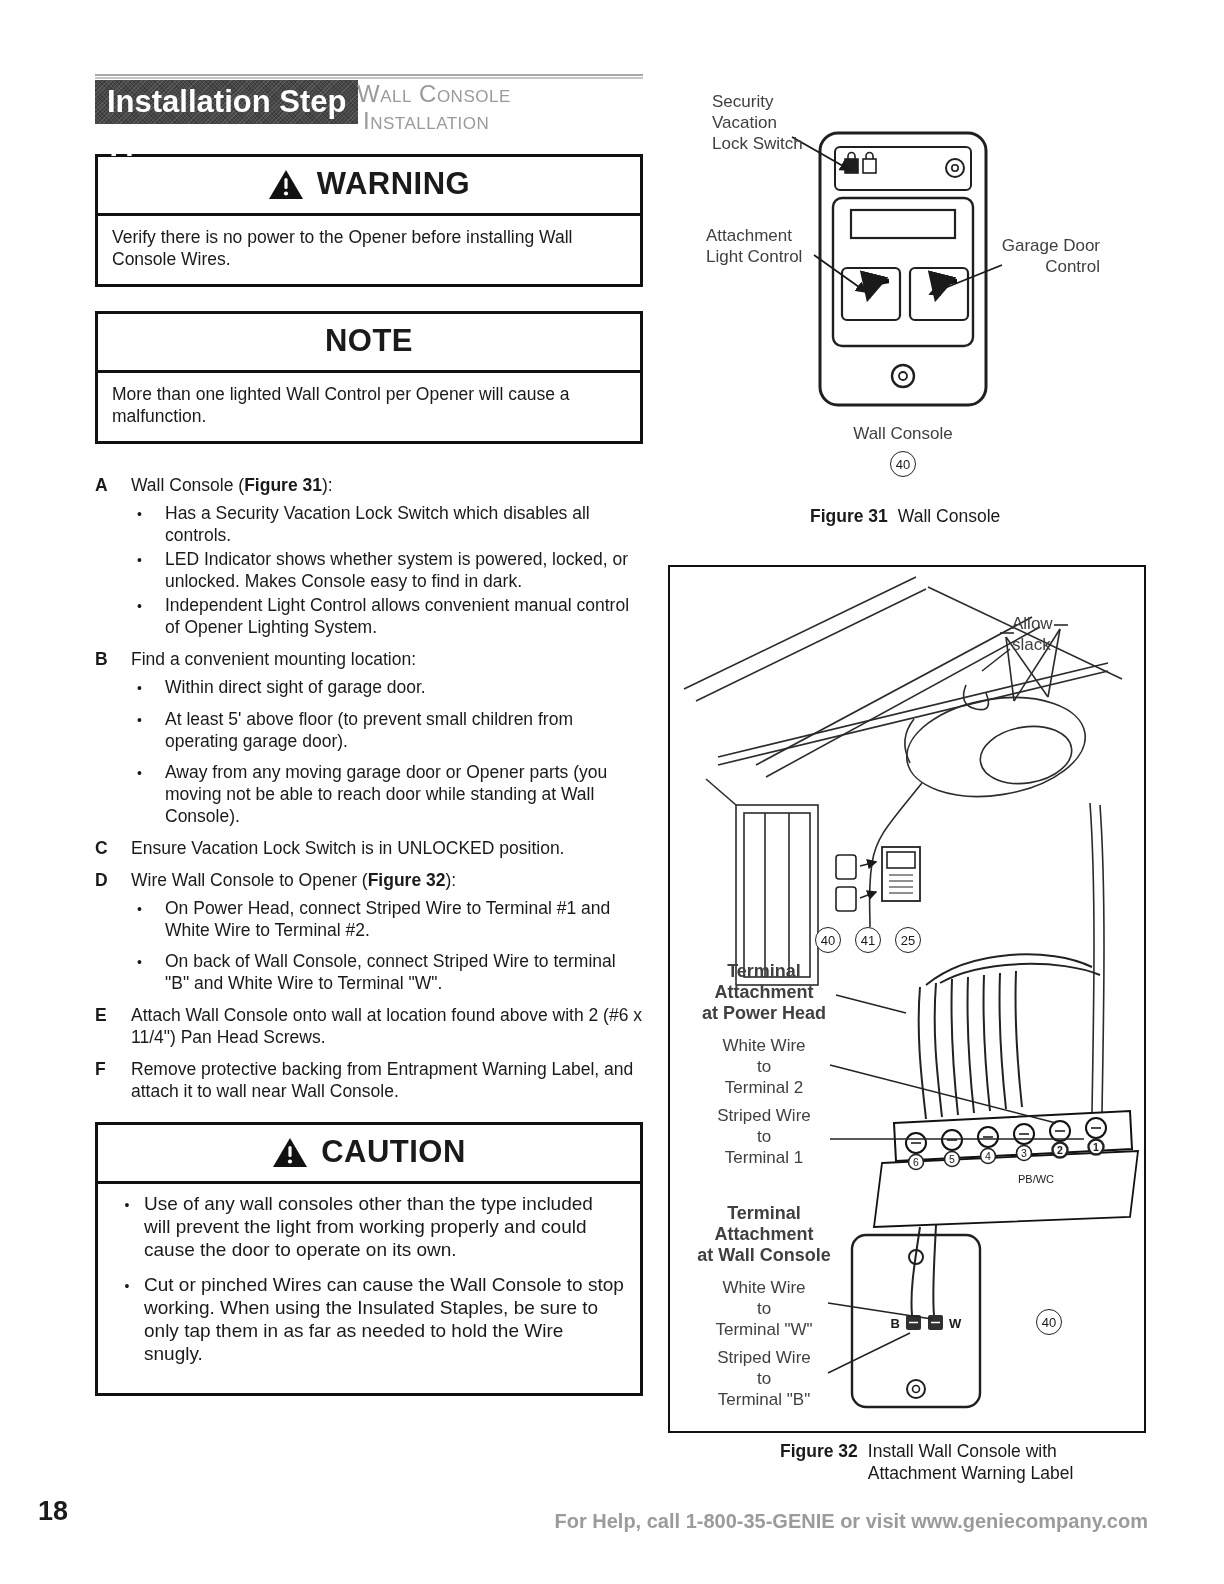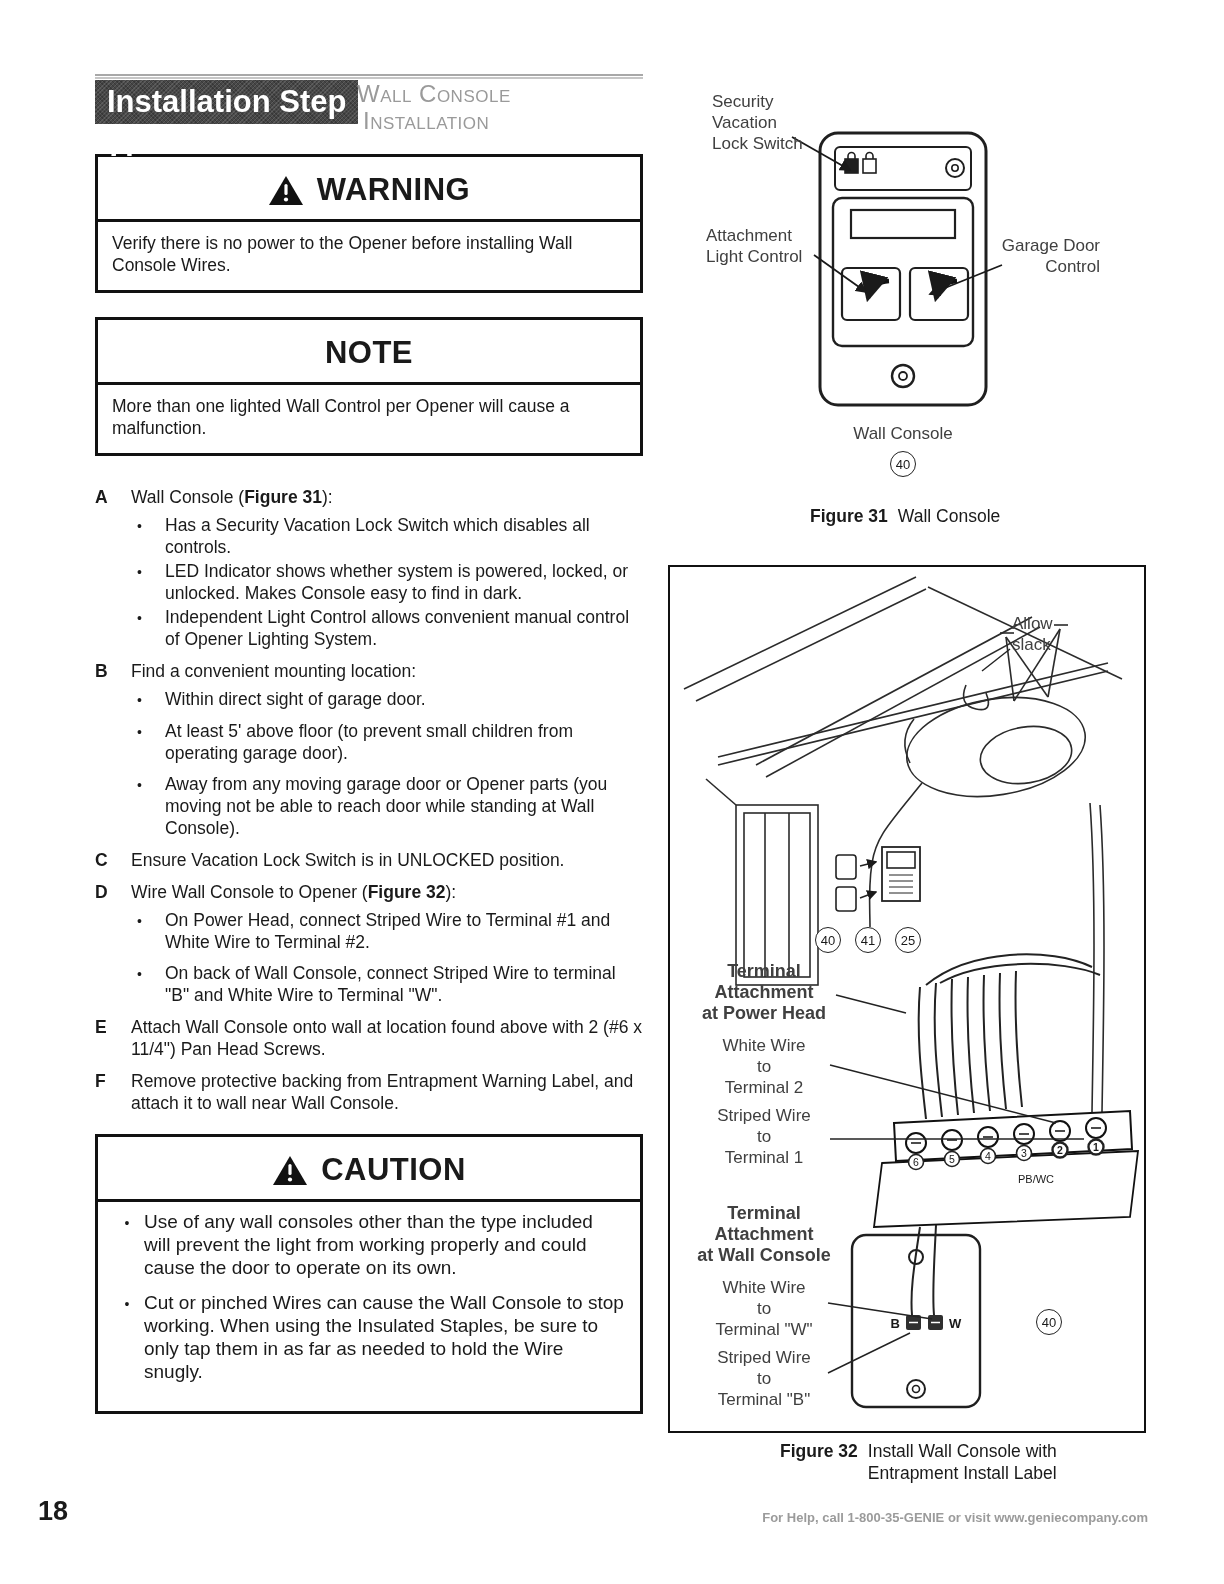--- a/index.html
+++ b/index.html
@@ -13,21 +13,21 @@
   .step-band{position:absolute;left:0;top:6px;width:263px;height:44px;
      background-color:#474747;
      background-image:repeating-linear-gradient(135deg,rgba(255,255,255,.12) 0 1px,transparent 1px 3px),
                       repeating-linear-gradient(45deg,rgba(0,0,0,.22) 0 1px,transparent 1px 3px);
      color:#fff;font-size:31px;font-weight:bold;line-height:44px;padding-left:12px;box-sizing:border-box;}
   .banner-title{position:absolute;left:262px;top:6px;color:#9a9a9a;font-variant:small-caps;
      font-size:24px;line-height:27px;letter-spacing:.5px;}
   .banner-title .t2{margin-left:6px;}
   .alert-box{border:3px solid #111;margin-bottom:24px;background:#fff;}
   .alert-title{border-bottom:3px solid #111;display:flex;align-items:center;justify-content:center;
-     gap:13px;font-weight:bold;font-size:31px;padding:15px 0 11px;letter-spacing:.5px;}
+     gap:13px;font-weight:bold;font-size:31px;padding:9px 0 11px;letter-spacing:.5px;}
   .alert-body{padding:10px 14px 14px;font-size:17.5px;line-height:22px;}
   .note-box{margin-top:0;}
   .steps{margin-top:30px;}
   .step{display:flex;margin-bottom:6px;font-size:17.5px;line-height:22px;}
   .letter{width:36px;flex:none;font-weight:bold;}
   .stext{flex:1;}
   .bullets{margin:3px 0 10px 36px;}
   .bullet{display:flex;font-size:17.5px;line-height:22px;margin-bottom:2px;}
   .bullets.spaced .bullet{margin-bottom:9px;}
   .dot{width:28px;flex:none;text-align:left;padding-left:6px;}
@@ -45,21 +45,21 @@
   .ml{white-space:pre-line;}
   .ctr{text-align:center;}
   .rt{text-align:right;}
   .b{font-weight:bold;}
   .ref{position:absolute;display:flex;align-items:center;justify-content:center;width:26px;height:26px;
      border:1.8px solid #222;border-radius:50%;font-size:13px;background:#fff;box-sizing:border-box;}
   .figcap{position:absolute;display:flex;gap:10px;font-size:17.5px;line-height:22px;}
   svg text{font-family:"Liberation Sans",sans-serif;fill:#1a1a1a;}
   
   .pagenum{position:absolute;left:38px;top:1496px;font-size:27px;font-weight:bold;}
-  .helpline{position:absolute;right:76px;top:1510px;font-size:13px;font-weight:bold;color:#9b9b9b;}
+  .helpline{position:absolute;right:76px;top:1510px;font-size:20px;font-weight:bold;color:#9b9b9b;}
   .wicon{flex:none;}
 </style>
 </head>
 <body>
 
 <div class="page">
 
   <div class="left-col">
 
     <div class="banner">
@@ -384,19 +384,19 @@
     <div class="flabel ml ctr" style="left:26px;top:780px;width:136px;">Striped Wire
 to
 Terminal "B"</div>
     <span class="ref" style="left:366px;top:742px;">40</span>
   </div>
 
   <div class="figcap" style="left:780px;top:1440px;">
     <span class="b">Figure 32</span>
     <span>
       <span style="display:block;">Install Wall Console with</span>
-      <span style="display:block;">Entrapment Install Label</span>
+      <span style="display:block;">Attachment Warning Label</span>
     </span>
   </div>
 
   <div class="pagenum">18</div>
   <div class="helpline">For Help, call 1-800-35-GENIE or visit www.geniecompany.com</div>
 </div>
 
 </body></html>

